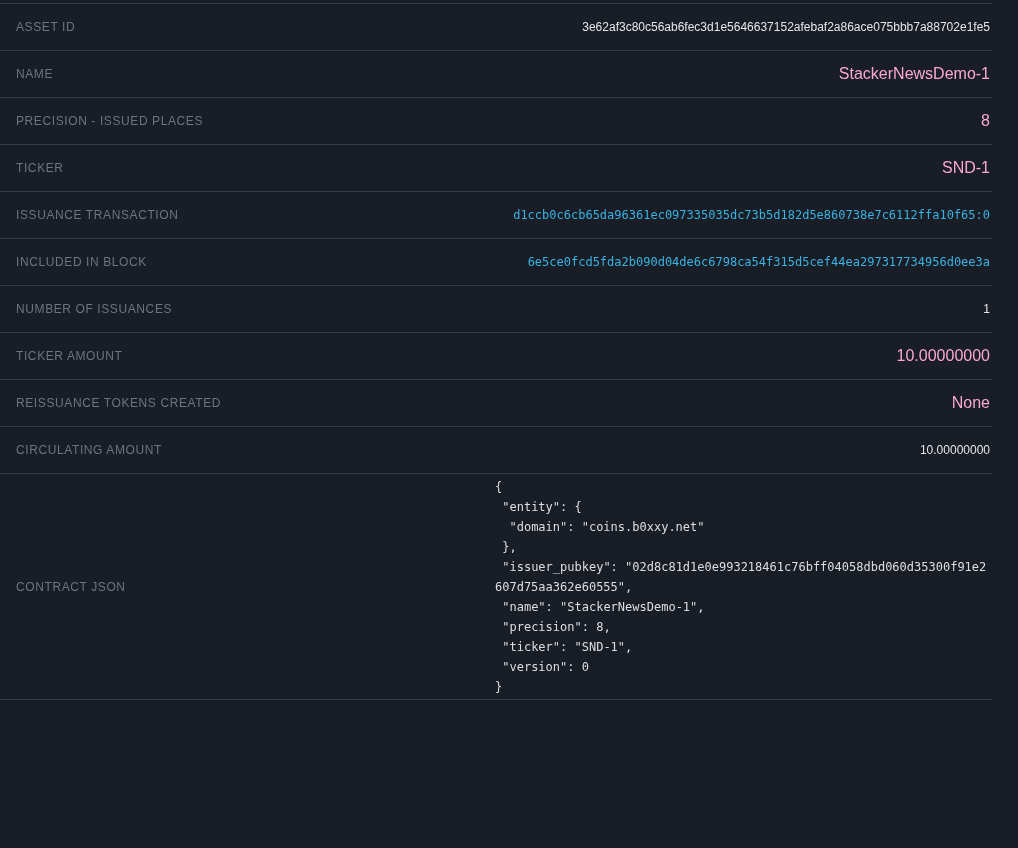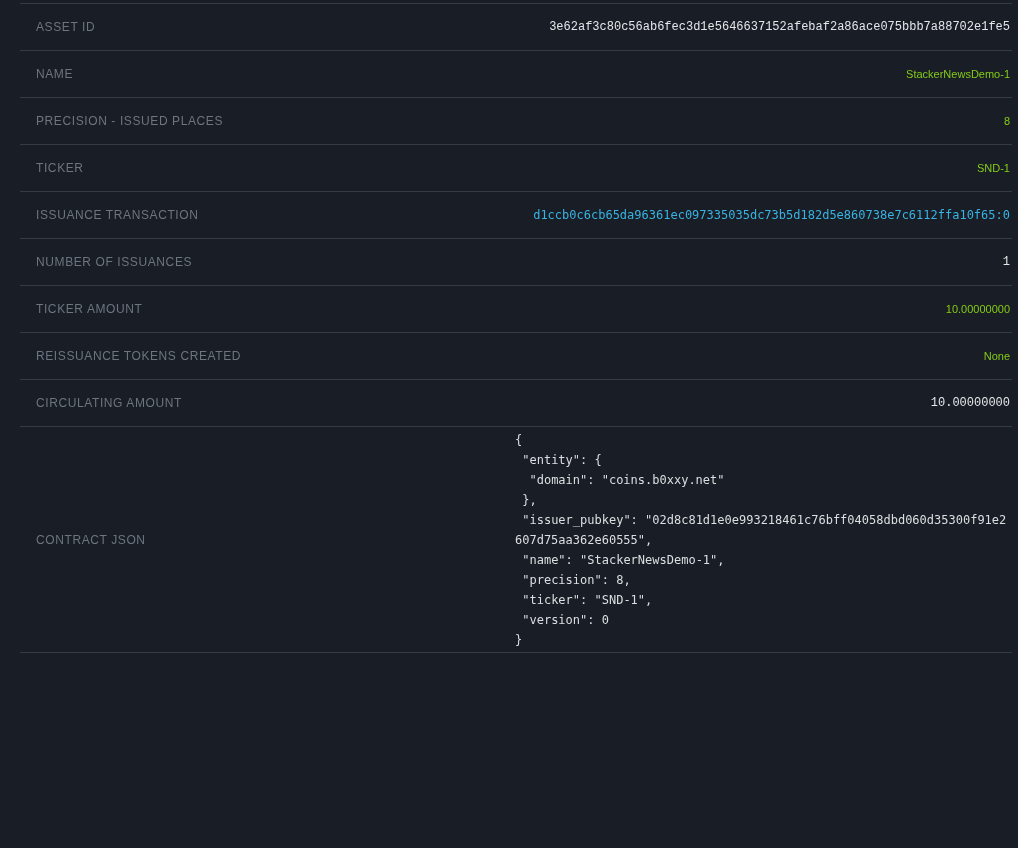--- a/index.html
+++ b/index.html
@@ -6,48 +6,48 @@
   html, body {
     background: #191d25;
     width: 1018px;
     height: 848px;
     overflow: hidden;
     font-family: "Liberation Sans", sans-serif;
   }
   .asset-table {
     position: absolute;
     top: 3px;
-    left: 20px;
+    left: 0;
     width: 992px;
     border-top: 1px solid #353b46;
   }
   .row {
     display: flex;
     align-items: center;
     justify-content: space-between;
     height: 47px;
     padding: 0 2px 0 16px;
     border-bottom: 1px solid #353b46;
   }
   .label {
     color: #6d7580;
     font-size: 12px;
     letter-spacing: 0.6px;
     white-space: nowrap;
     flex: 0 0 auto;
   }
   .value {
-    color: #84cc16;
-    font-size: 11px;
+    color: #f9a8d4;
+    font-size: 16px;
     text-align: right;
     white-space: nowrap;
     margin-left: 20px;
   }
   .value.mono {
-    font-family: Liberation Mono, monospace;
+    font-family: Liberation Sans, sans-serif;
     font-size: 12px;
     color: #e4e7ea;
   }
   .value.link {
     font-family: "DejaVu Sans Mono", monospace;
     font-size: 12px;
     color: #38b3e3;
     text-decoration: none;
     cursor: pointer;
     margin-left: 18px;
@@ -92,20 +92,24 @@
     <span class="label">TICKER</span>
     <span class="value">SND-1</span>
   </div>
 
 
   <div class="row">
     <span class="label">ISSUANCE TRANSACTION</span>
     <a class="value link">d1ccb0c6cb65da96361ec097335035dc73b5d182d5e860738e7c6112ffa10f65:0</a>
   </div>
 
+  <div class="row">
+    <span class="label">INCLUDED IN BLOCK</span>
+    <a class="value link">6e5ce0fcd5fda2b090d04de6c6798ca54f315d5cef44ea297317734956d0ee3a</a>
+  </div>
 
   <div class="row">
     <span class="label">NUMBER OF ISSUANCES</span>
     <span class="value mono">1</span>
   </div>
 
   <div class="row">
     <span class="label">TICKER AMOUNT</span>
     <span class="value">10.00000000</span>
   </div>

